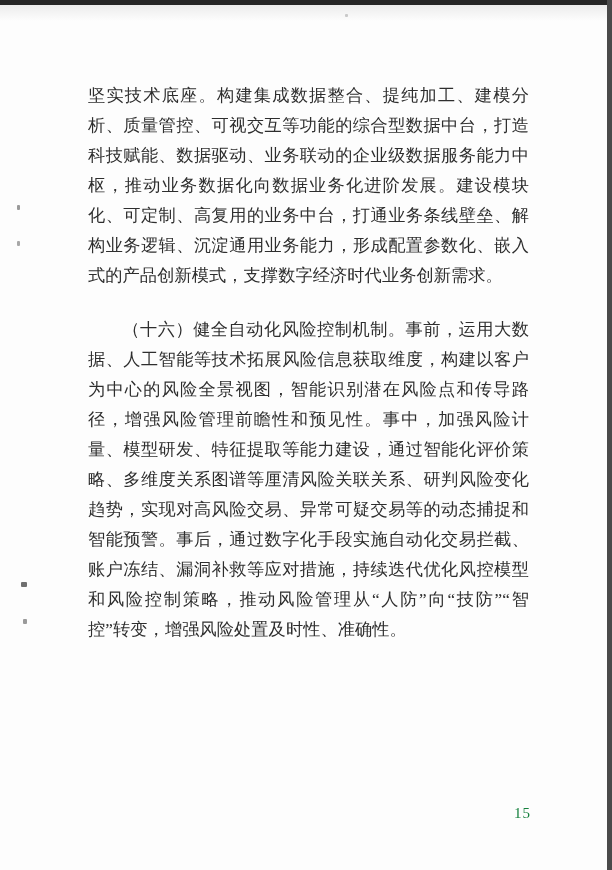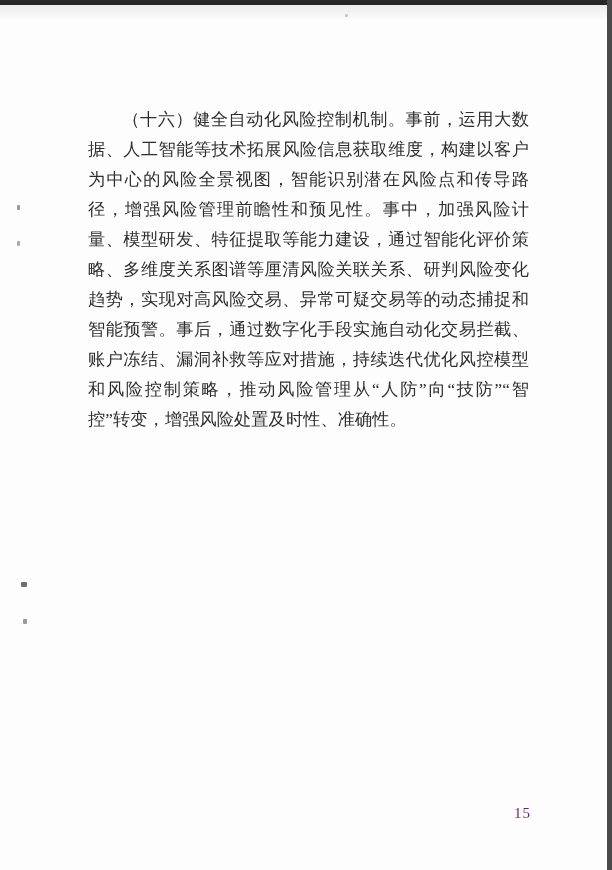--- a/index.html
+++ b/index.html
@@ -53,21 +53,21 @@
   .para.indent {
     text-indent: 2em;
     margin-top: 24px;
   }
   .page-number {
     position: absolute;
     left: 514px;
     top: 803px;
     font-size: 15px;
     line-height: 20px;
-    color: #701a75;
+    color: #15803d;
     letter-spacing: 1px;
   }
   
   .speck {
     position: absolute;
     border-radius: 1px;
   }
   .speck-1 { left: 345px; top: 14px;  width: 3px; height: 3px; background: #c9c9c9; }
   .speck-2 { left: 17px;  top: 205px; width: 3px; height: 5px; background: #9a9a9a; }
   .speck-3 { left: 17px;  top: 241px; width: 3px; height: 5px; background: #a8a8a8; }
@@ -82,17 +82,18 @@
   <div class="top-shade"></div>
   <div class="edge-right"></div>
 
   <div class="speck speck-1"></div>
   <div class="speck speck-2"></div>
   <div class="speck speck-3"></div>
   <div class="speck speck-4"></div>
   <div class="speck speck-5"></div>
 
   <div class="content" id="paragraphs">
+      <p class="para">坚实技术底座。构建集成数据整合、提纯加工、建模分析、质量管控、可视交互等功能的综合型数据中台，打造科技赋能、数据驱动、业务联动的企业级数据服务能力中枢，推动业务数据化向数据业务化进阶发展。建设模块化、可定制、高复用的业务中台，打通业务条线壁垒、解构业务逻辑、沉淀通用业务能力，形成配置参数化、嵌入式的产品创新模式，支撑数字经济时代业务创新需求。</p>
       <p class="para indent">（十六）健全自动化风险控制机制。事前，运用大数据、人工智能等技术拓展风险信息获取维度，构建以客户为中心的风险全景视图，智能识别潜在风险点和传导路径，增强风险管理前瞻性和预见性。事中，加强风险计量、模型研发、特征提取等能力建设，通过智能化评价策略、多维度关系图谱等厘清风险关联关系、研判风险变化趋势，实现对高风险交易、异常可疑交易等的动态捕捉和智能预警。事后，通过数字化手段实施自动化交易拦截、账户冻结、漏洞补救等应对措施，持续迭代优化风控模型和风险控制策略，推动风险管理从“人防”向“技防”“智控”转变，增强风险处置及时性、准确性。</p>
     </div>
 
   <div class="page-number">15</div>
 </div>
 
 </body></html>

